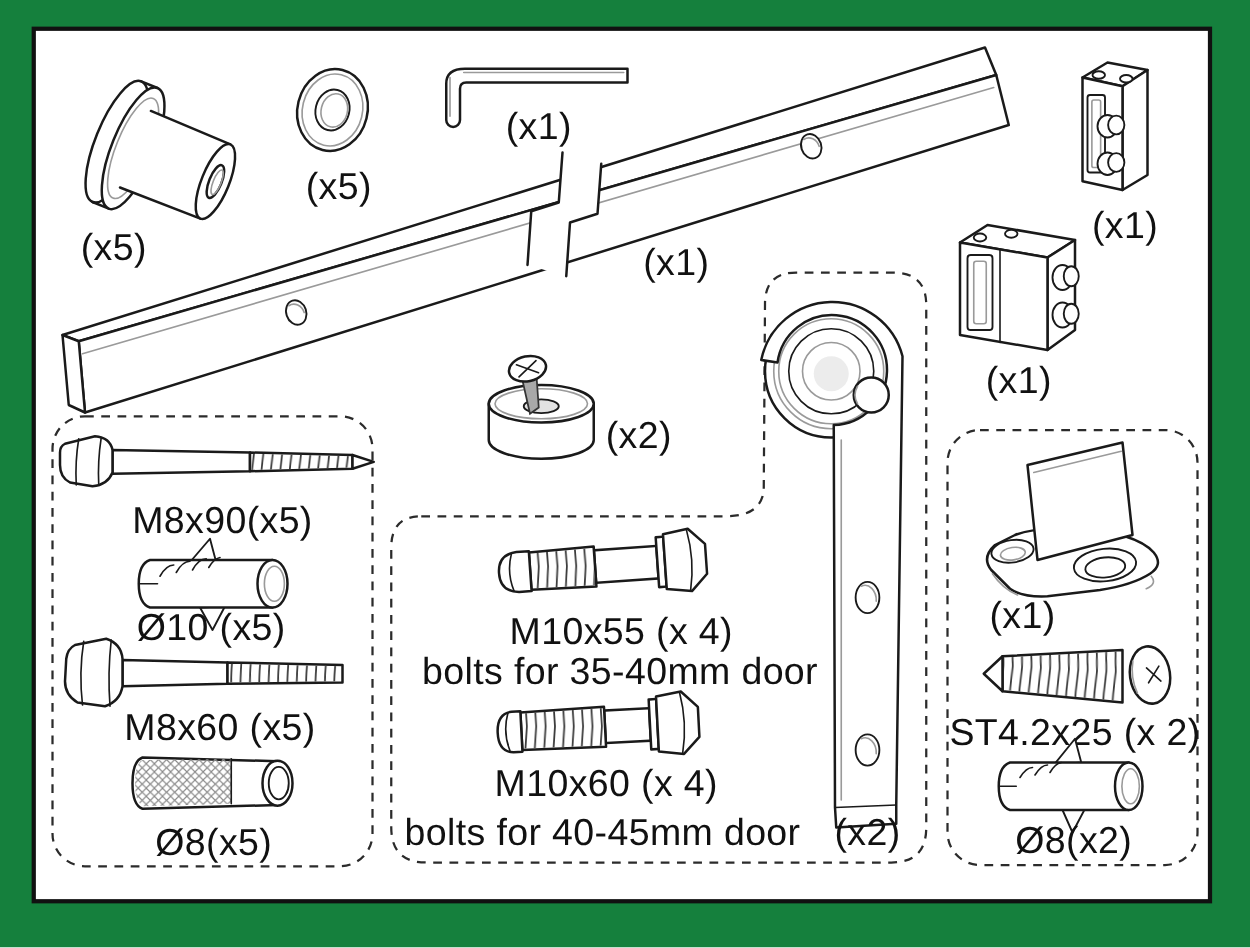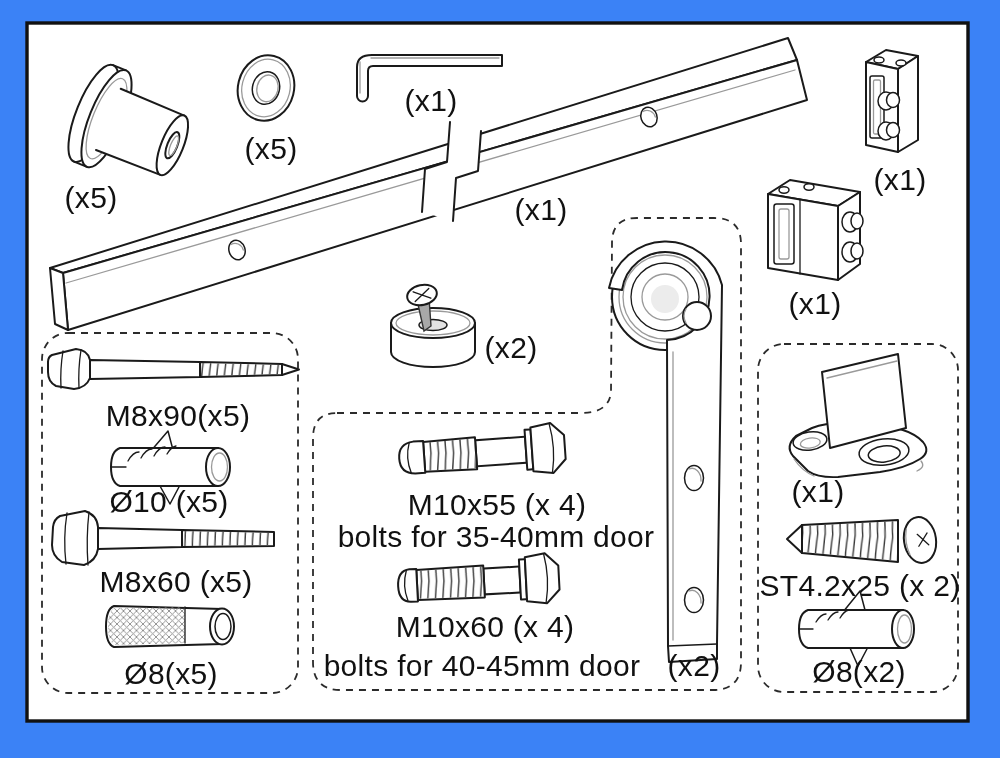--- a/index.html
+++ b/index.html
@@ -1,16 +1,16 @@
 <!DOCTYPE html>
 <html><head>
 <meta charset="utf-8">
 <style>
   html,body { margin:0; padding:0; background:#fff; }
-  .stage { position:relative; width:1000px; height:758px; background:#3b82f6; overflow:hidden;
+  .stage { position:relative; width:1000px; height:758px; background:#15803d; overflow:hidden;
            font-family:"Liberation Sans", sans-serif; }
   .stage svg { position:absolute; left:0; top:0; }
   .ln  { fill:none; stroke:#1a1a1a; stroke-width:2; stroke-linecap:round; stroke-linejoin:round; }
   .fw  { fill:#ffffff; stroke:#1a1a1a; stroke-width:2; stroke-linejoin:round; }
   .fw15{ fill:#ffffff; stroke:#1a1a1a; stroke-width:1.5; stroke-linejoin:round; }
   .thin{ fill:none; stroke:#9a9a9a; stroke-width:1.3; stroke-linecap:round; }
   .t2  { fill:none; stroke:#1a1a1a; stroke-width:1.3; stroke-linecap:round; }
   .dash{ fill:none; stroke:#2b2b2b; stroke-width:1.8; stroke-dasharray:7 6; stroke-linejoin:round; }
   .lbl { font-family:"Liberation Sans", sans-serif; font-size:30px; fill:#111; letter-spacing:0.3px; }
 </style>

